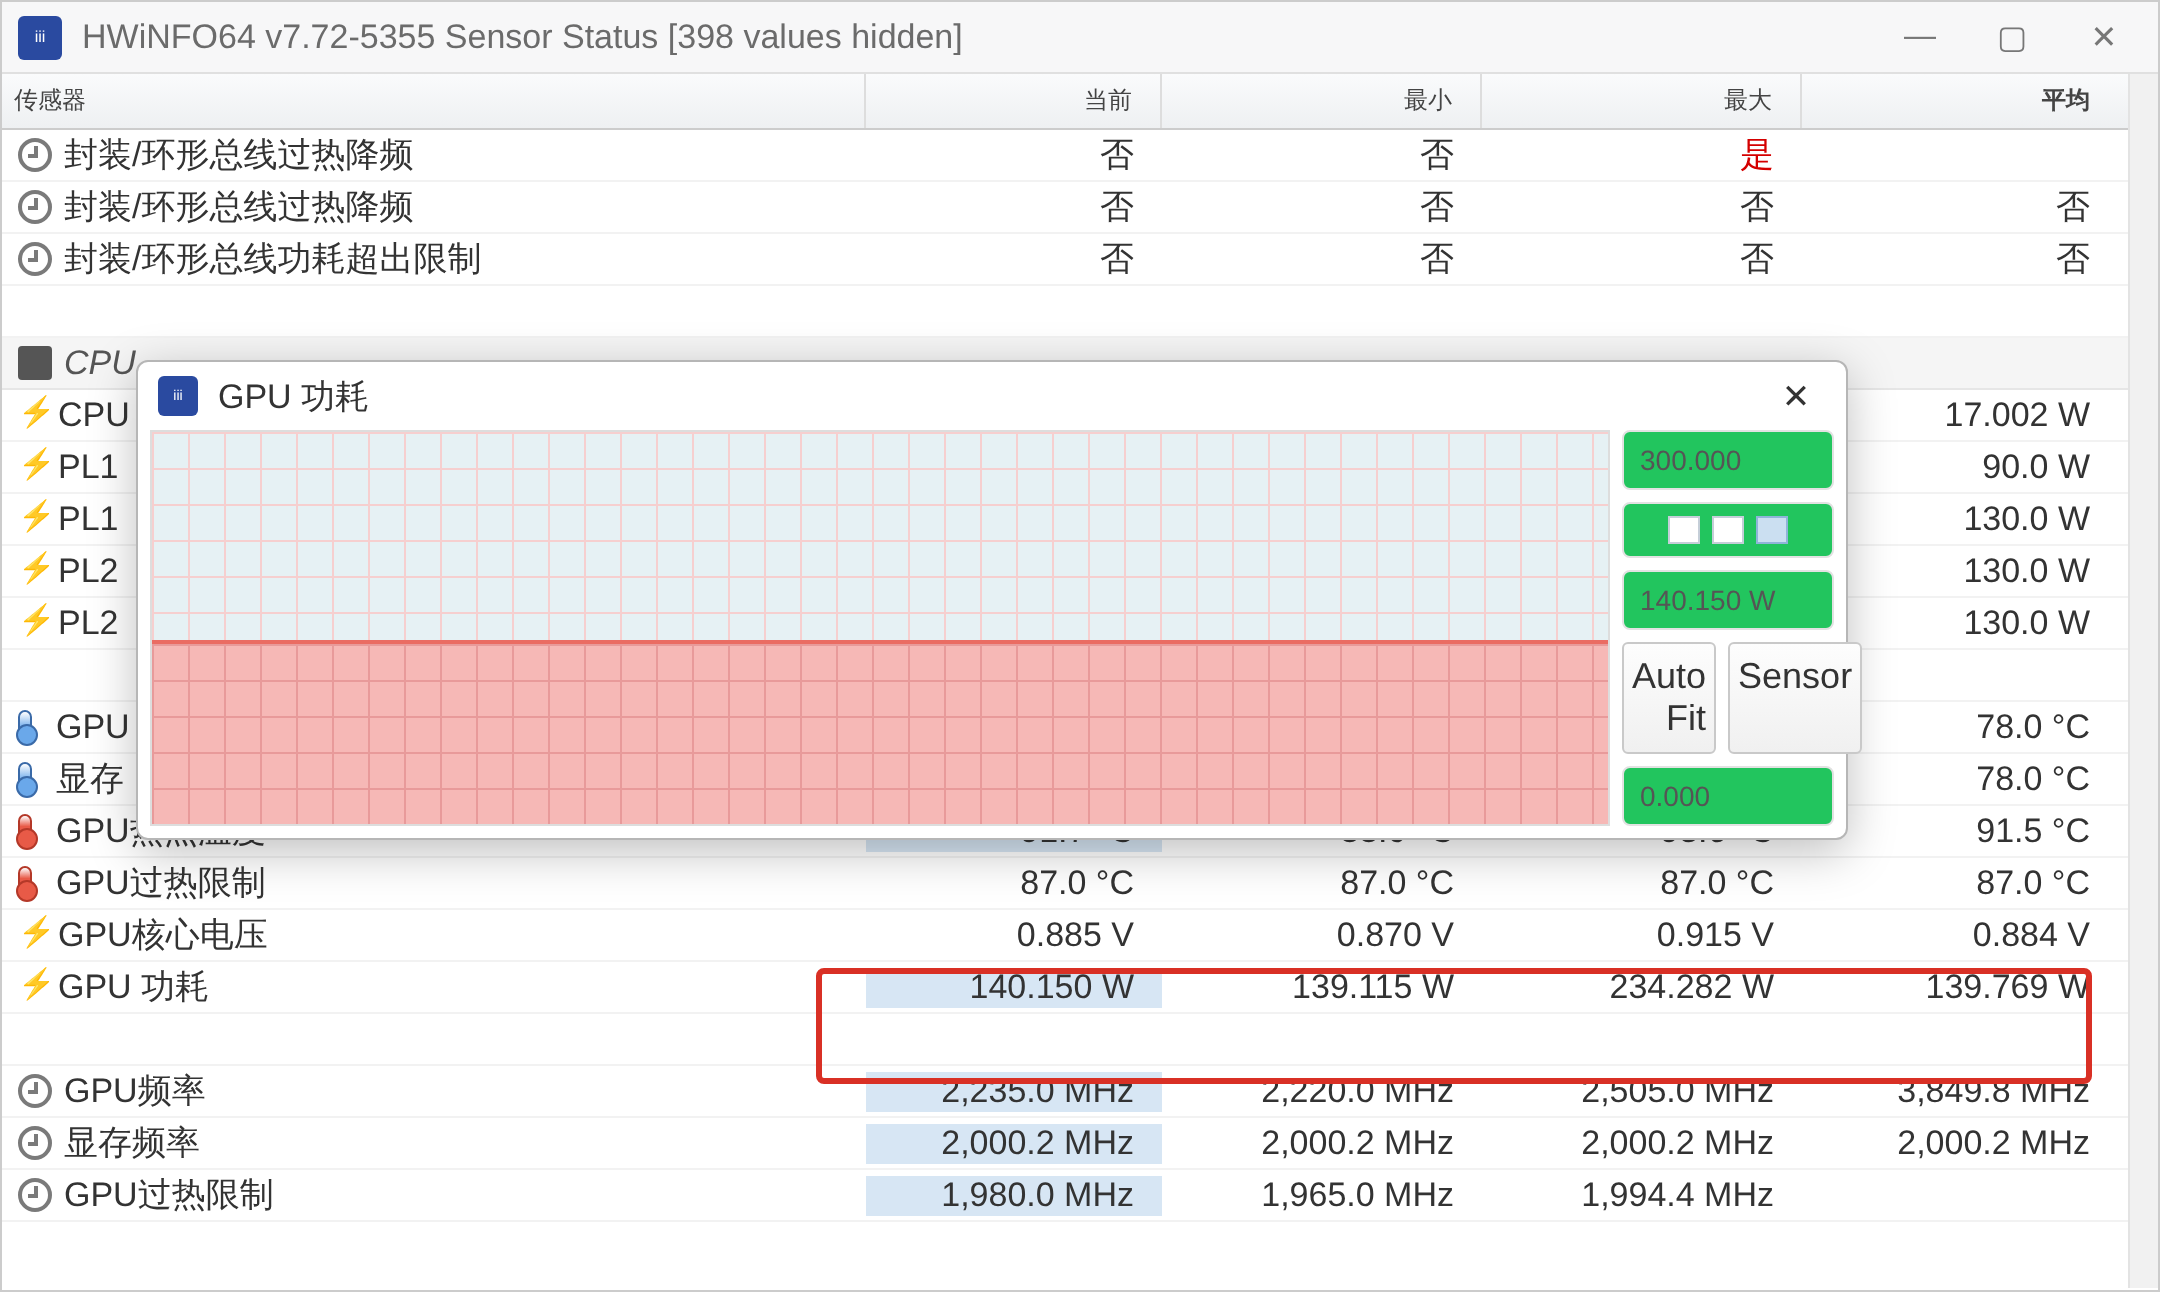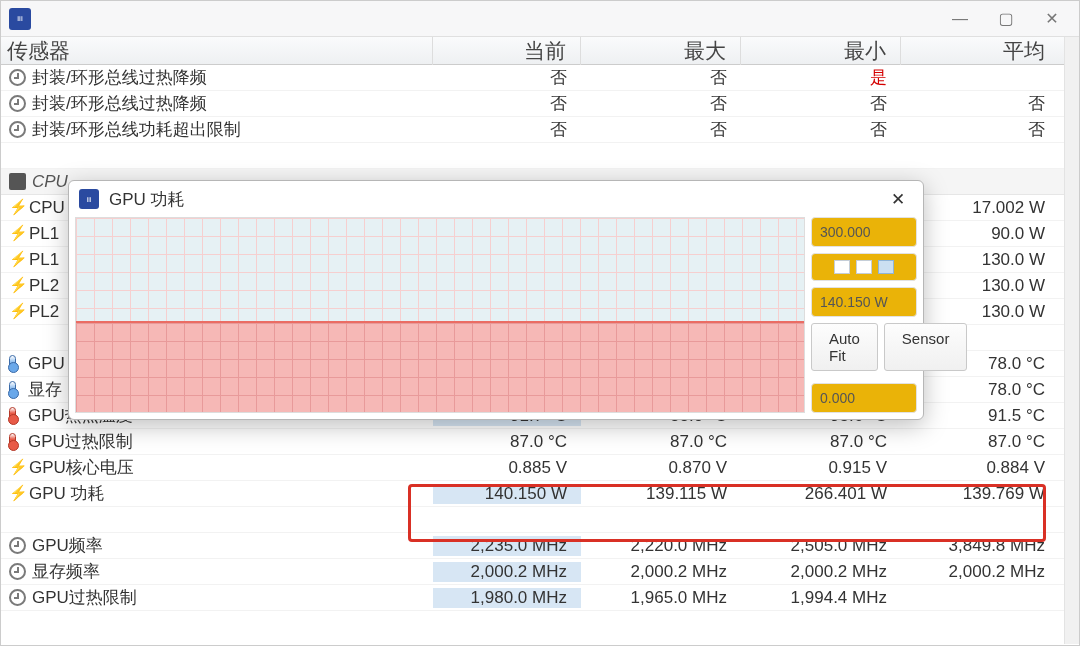--- a/index.html
+++ b/index.html
@@ -32,26 +32,26 @@
 
   
   .table { width:100%; }
   .hdr-row, .row {
     display:grid;
     grid-template-columns: 432px 148px 160px 160px 158px;
     align-items: center;
     height: 26px;
   }
   .hdr-row {
-    font-size: 21px; color: #444; border-bottom: 1px solid #ccc; height:28px;
+    font-size: 12px; color: #444; border-bottom: 1px solid #ccc; height:28px;
     background: linear-gradient(#fafbfc,#eef0f2);
   }
   .hdr-row .name { padding-left: 6px; border-right:1px solid #ddd; height:100%; display:flex; align-items:center;}
   .hdr-row .col { text-align:right; padding-right:14px; border-right:1px solid #ddd; height:100%; display:flex; align-items:center; justify-content:flex-end;}
-  .hdr-row .col.last { border-right:none; }
+  .hdr-row .col.last { border-right:none;font-weight:bold; }
 
   .row { font-size:17px; border-bottom:1px solid #f2f2f2; }
   .row .name { padding-left: 8px; display:flex; align-items:center; gap:6px; }
   .row .col { text-align:right; padding-right:14px; }
   .row .red { color:#d40000; }
 
   .section-row {
     display:flex; align-items:center; height:26px;
     background:#f5f5f5; font-style:italic; color:#555;
     padding-left:8px; border-bottom:1px solid #e6e6e6; gap:6px;
@@ -130,57 +130,58 @@
   .chart .fill {
     position:absolute; left:0; right:0; bottom:0;
     height:47%;
     background:
       repeating-linear-gradient(to right, #e89a9a 0 1px, transparent 1px 18px),
       repeating-linear-gradient(to bottom,#e89a9a 0 1px, transparent 1px 18px),
       #f6b8b6;
     border-top:2px solid #ea6c63;
   }
   .panel { width:106px; display:flex; flex-direction:column; gap:6px; }
-  .pbox { background:#eab308; border:1px solid #e2e2e2; border-radius:4px;
+  .pbox { background:#22c55e; border:1px solid #e2e2e2; border-radius:4px;
           padding:6px 8px; font-size:14px; color:#555; }
   .pbox.legend { display:flex; gap:6px; justify-content:center; }
   .legend .sw { width:16px; height:14px; border:1px solid #c5ced8; background:#fff; }
   .legend .sw.sel { background:#cbdff1; border-color:#8fb4d8; }
   .btns { display:flex; gap:6px; }
-  .pbtn { flex:1; text-align:left; font-size:15px;
-          padding:6px 17px; border:1px solid #c9c9c9; border-radius:3px;
+  .pbtn { flex:1; text-align:right; font-size:18px;
+          padding:6px 4px; border:1px solid #c9c9c9; border-radius:3px;
           background:linear-gradient(#fdfdfd,#f0f0f0); cursor:pointer; }
 
   .scrollbar {
     position:absolute; right:1px; top:37px; bottom:2px; width:15px;
     background:#f1f1f1; border-left:1px solid #e3e3e3;
   }
 </style>
 </head>
 <body>
 
 <div class="win">
 
   <div class="titlebar">
     <div class="app-icon">
         <span>iii</span>
       </div>
+    <span>HWiNFO64 v7.72-5355 Sensor Status [398 values hidden]</span>
     <div class="win-ctrls">
       <div class="win-btn">—</div>
       <div class="win-btn">▢</div>
       <div class="win-btn">✕</div>
     </div>
   </div>
 
   <div class="table">
     <div class="hdr-row">
       <div class="name">传感器</div>
       <div class="col">当前</div>
+      <div class="col">最小</div>
       <div class="col">最大</div>
-      <div class="col">最小</div>
       <div class="col last">平均</div>
     </div>
 
     <div class="row">
       <div class="name">
           <span class="ic ic-clock"></span>
           <span>封装/环形总线过热降频</span>
         </div>
       <div class="col">否</div>
       <div class="col">否</div>
@@ -318,21 +319,21 @@
       <div class="col">0.915 V</div>
       <div class="col">0.884 V</div>
     </div>
     <div class="row">
       <div class="name">
           <span class="ic-bolt">⚡</span>
           <span>GPU 功耗</span>
         </div>
       <div class="col hl-cur">140.150 W</div>
       <div class="col">139.115 W</div>
-      <div class="col">266.401 W</div>
+      <div class="col">234.282 W</div>
       <div class="col">139.769 W</div>
     </div>
 
     <div class="gap-row"></div>
 
     <div class="row">
       <div class="name">
           <span class="ic ic-clock"></span>
           <span>GPU频率</span>
         </div>

